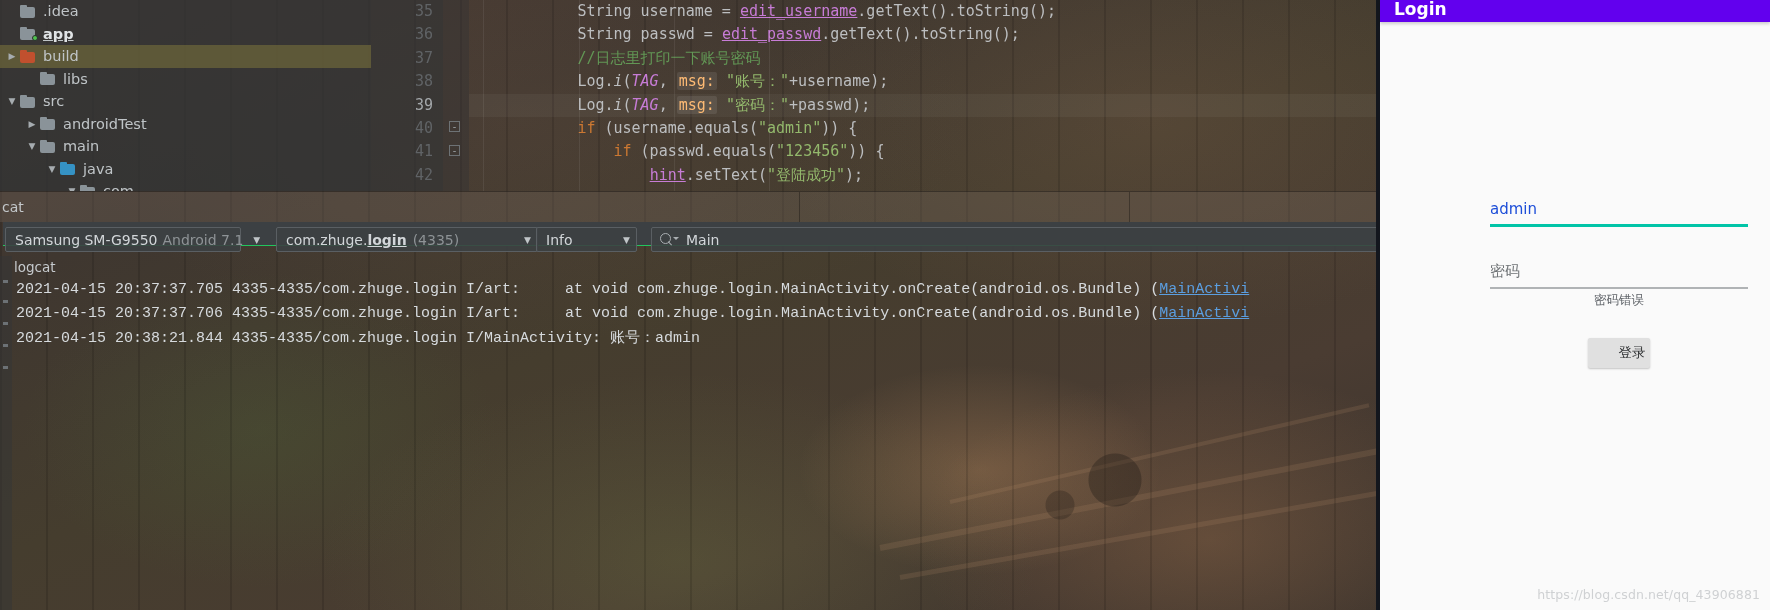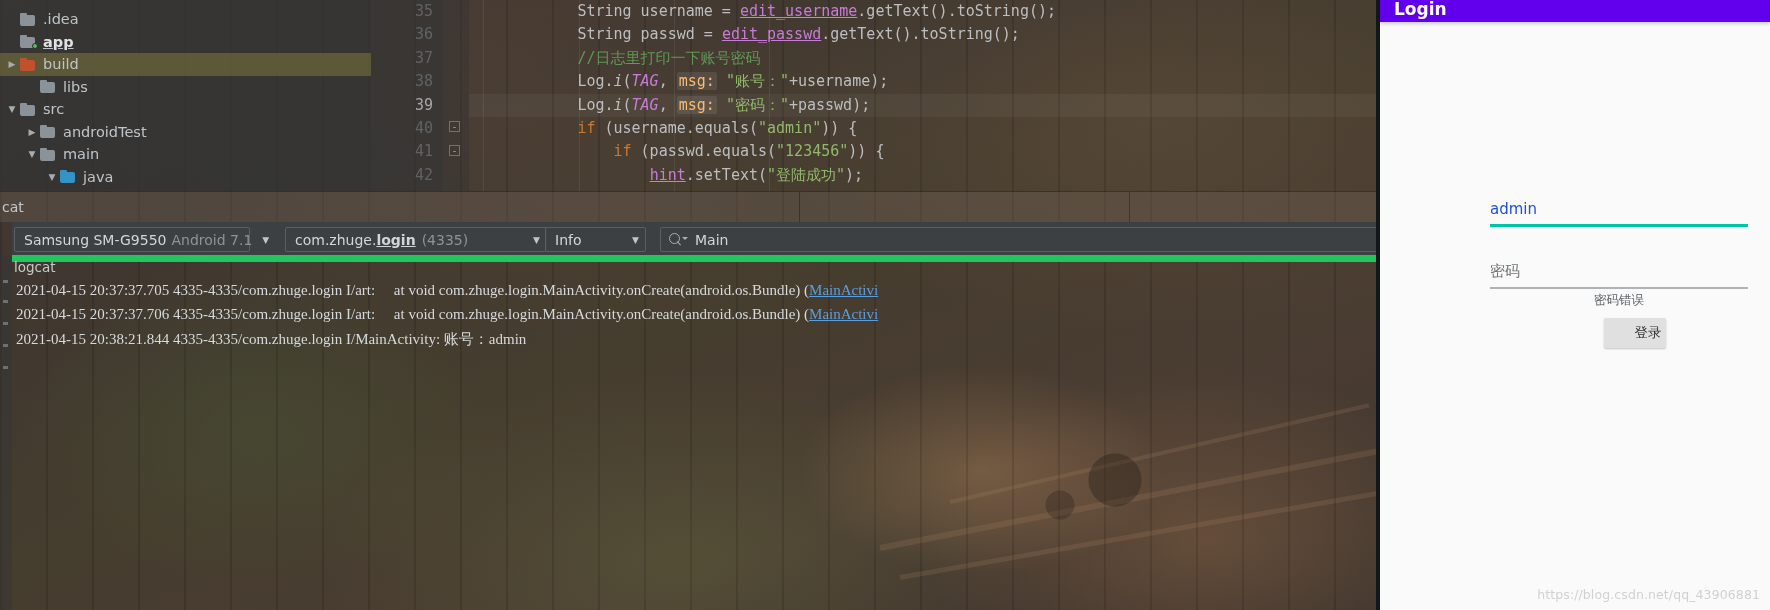--- a/index.html
+++ b/index.html
@@ -35,21 +35,21 @@
   .wall-streak{
     position:absolute; background: rgba(190,150,110,.16);
     transform-origin: left center;
   }
 
   
   .sidebar {
     position: absolute; left: 0; top: 0; width: 371px; height: 191px;
     background: rgba(49,51,53,.72);
     color: #b9bdc0; font-size: 14.5px;
-    padding-top: 8px; overflow: hidden;
+    padding-top: 0px; overflow: hidden;
   }
   .tree-row {
     display: flex; align-items: center; height: 22.5px;
     padding-left: 4px; white-space: nowrap; color: #bfc4c7;
   }
   .tree-row.selected { background: rgba(126,116,60,.55); }
   .tree-row .arrow {
     width: 16px; text-align: center; font-size: 9px; color: #a6acb0; flex: none;
   }
   .tree-row .folder {
@@ -119,22 +119,22 @@
     position:absolute; top:0; height:100%;
     border-right:1px solid rgba(0,0,0,.30);
   }
   .breadcrumb-cat{
     position:absolute; left:0; top:191px; height:31px; display:flex; align-items:center;
     padding-left:2px; color:#c3c7ca; font-size:14px; z-index:3;
   }
 
   
   .logcat-toolbar{
-    position:absolute; left:12px; top:222px; width:1380px; height:40px;
-    background:#3c4043; border-bottom:7px solid #22c55e;
+    position:absolute; left:3px; top:222px; width:1380px; height:24px;
+    background:#3c4043; border-bottom:1px solid #22c55e;
   }
   .lc-combo{
     position:absolute; top:5px; height:25px;
     background: rgba(60,64,67,.9);
     border:1px solid #5a5f63; border-radius:2px;
     display:flex; align-items:center; padding:0 6px 0 9px;
     color:#d2d6d9; font-size:14px; white-space:nowrap;
   }
   .lc-combo .caret{
     margin-left:auto; padding-left:10px; font-size:9px; color:#c0c5c8;
@@ -173,21 +173,21 @@
   }
   .lc-gutter .tick{
     position:absolute; left:3px; width:5px; height:3px; background:#6c7175;
   }
   .lc-tab{
     position:absolute; left:12px; top:0; height:22px; line-height:22px;
     color:#c6cacd; font-size:13.5px; padding-left:2px;
   }
   .lc-lines{
     position:absolute; left:12px; top:22px; right:0;
-    font-family:Liberation Serif, serif;
+    font-family:Liberation Mono, monospace;
     font-size:15px;
   }
   .lc-line{
     height:24.3px; line-height:24.3px; white-space:pre; color:#d6dadd;
     padding-left:4px;
   }
   .lc-link{ color:#5b9ee0; text-decoration:underline; }
 
   
   .device{
@@ -403,19 +403,19 @@
         <div class="underline"></div>
       </div>
 
       <div class="field" style="top:240px;">
         <div class="val">密码</div>
         <div class="underline"></div>
       </div>
 
       <div class="err" style="top:270px;">密码错误</div>
 
-      <div class="login-btn" style="left: 208px; top: 296px; margin-left: 16px; padding-left: 26px;" id="login-btn">登录</div>
+      <div class="login-btn" style="left: 208px; top: 316px; margin-left: 0px; padding-left: 26px;" id="login-btn">登录</div>
     </div>
 
     <div class="watermark">https://blog.csdn.net/qq_43906881</div>
   </div>
 
 </div>
 
 </body></html>

